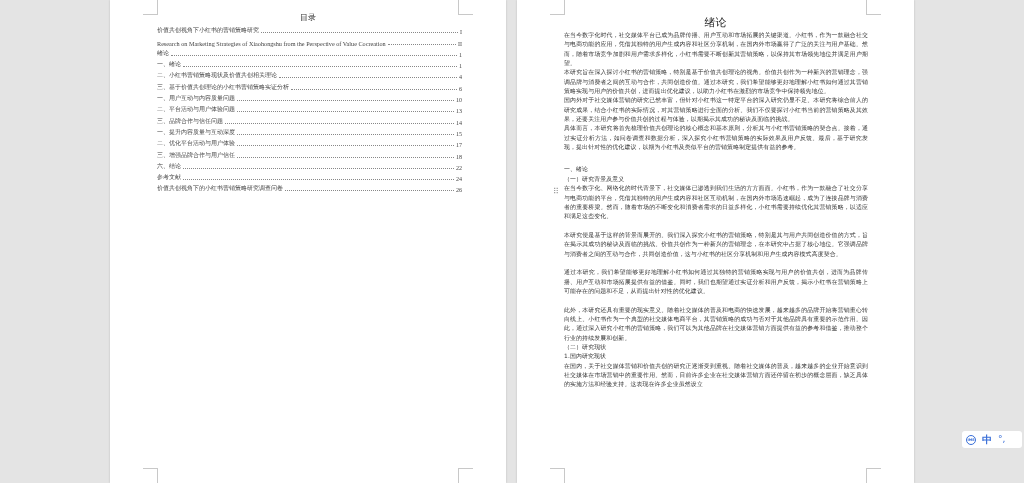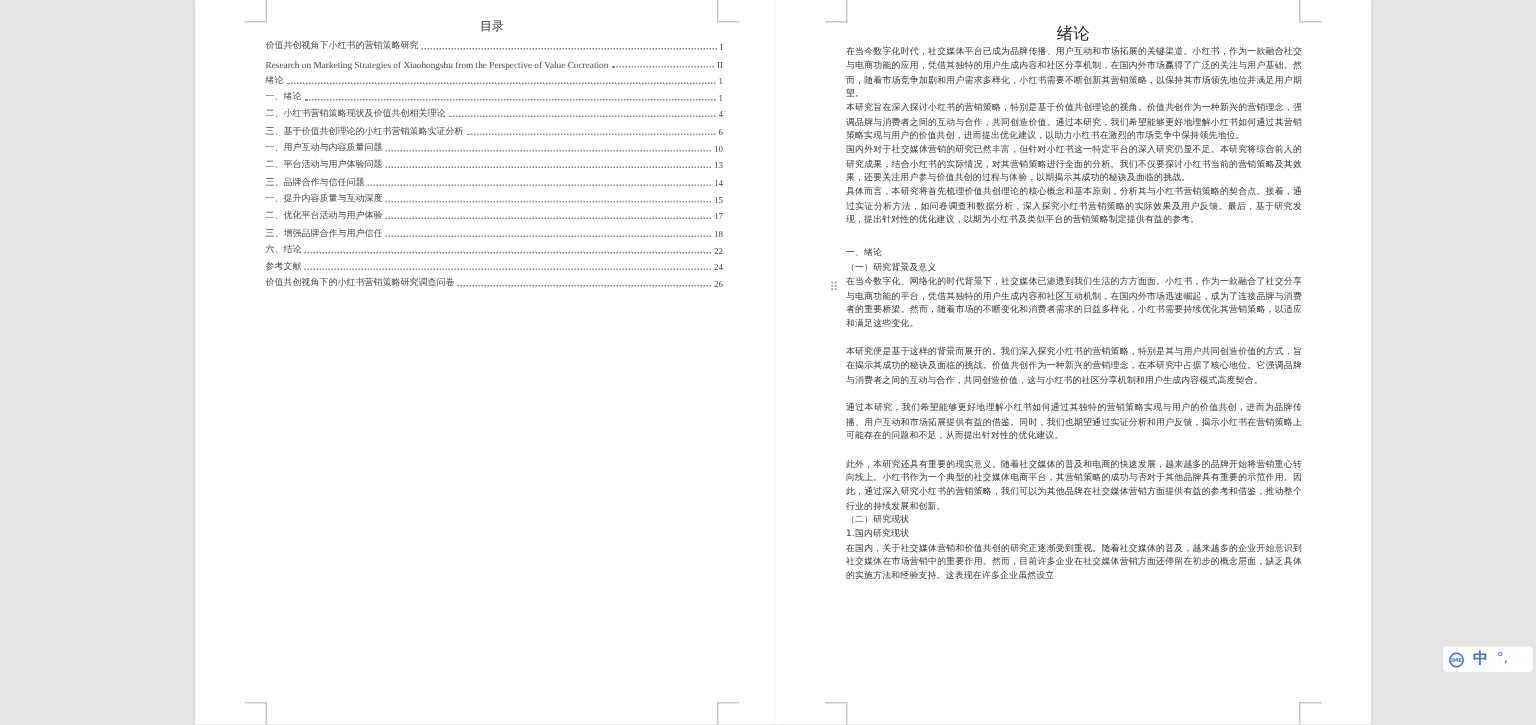--- a/index.html
+++ b/index.html
@@ -7,21 +7,21 @@
     width:1024px; height:483px; overflow:hidden;
     background:#e4e4e4;
     font-family:"DejaVu Sans", sans-serif;
     position:relative;
   }
   .page {
     position:absolute; top:0; background:#fff;
     box-shadow:0 0 2px rgba(0,0,0,0.18);
     overflow:hidden;
   }
-  #page1 { left:110px; width:396px; height:483px;margin-left:20px; }
+  #page1 { left:110px; width:396px; height:483px; }
   #page2 { left:517px; width:397px; height:483px; }
   .corner { position:absolute; width:14px; height:14px; border-color:#c8c8c8; border-style:solid; border-width:0; }
   .c-tl { border-right-width:1px; border-bottom-width:1px; }
   .c-tr { border-left-width:1px; border-bottom-width:1px; }
   .c-bl { border-right-width:1px; border-top-width:1px; }
   .c-br { border-left-width:1px; border-top-width:1px; }
 
   
   .toc-title { position:absolute; top:12px; left:0; width:100%; text-align:center; font-size:8px; color:#333; }
   .toc-list { position:absolute; top:24px; left:47px; width:305px; }

